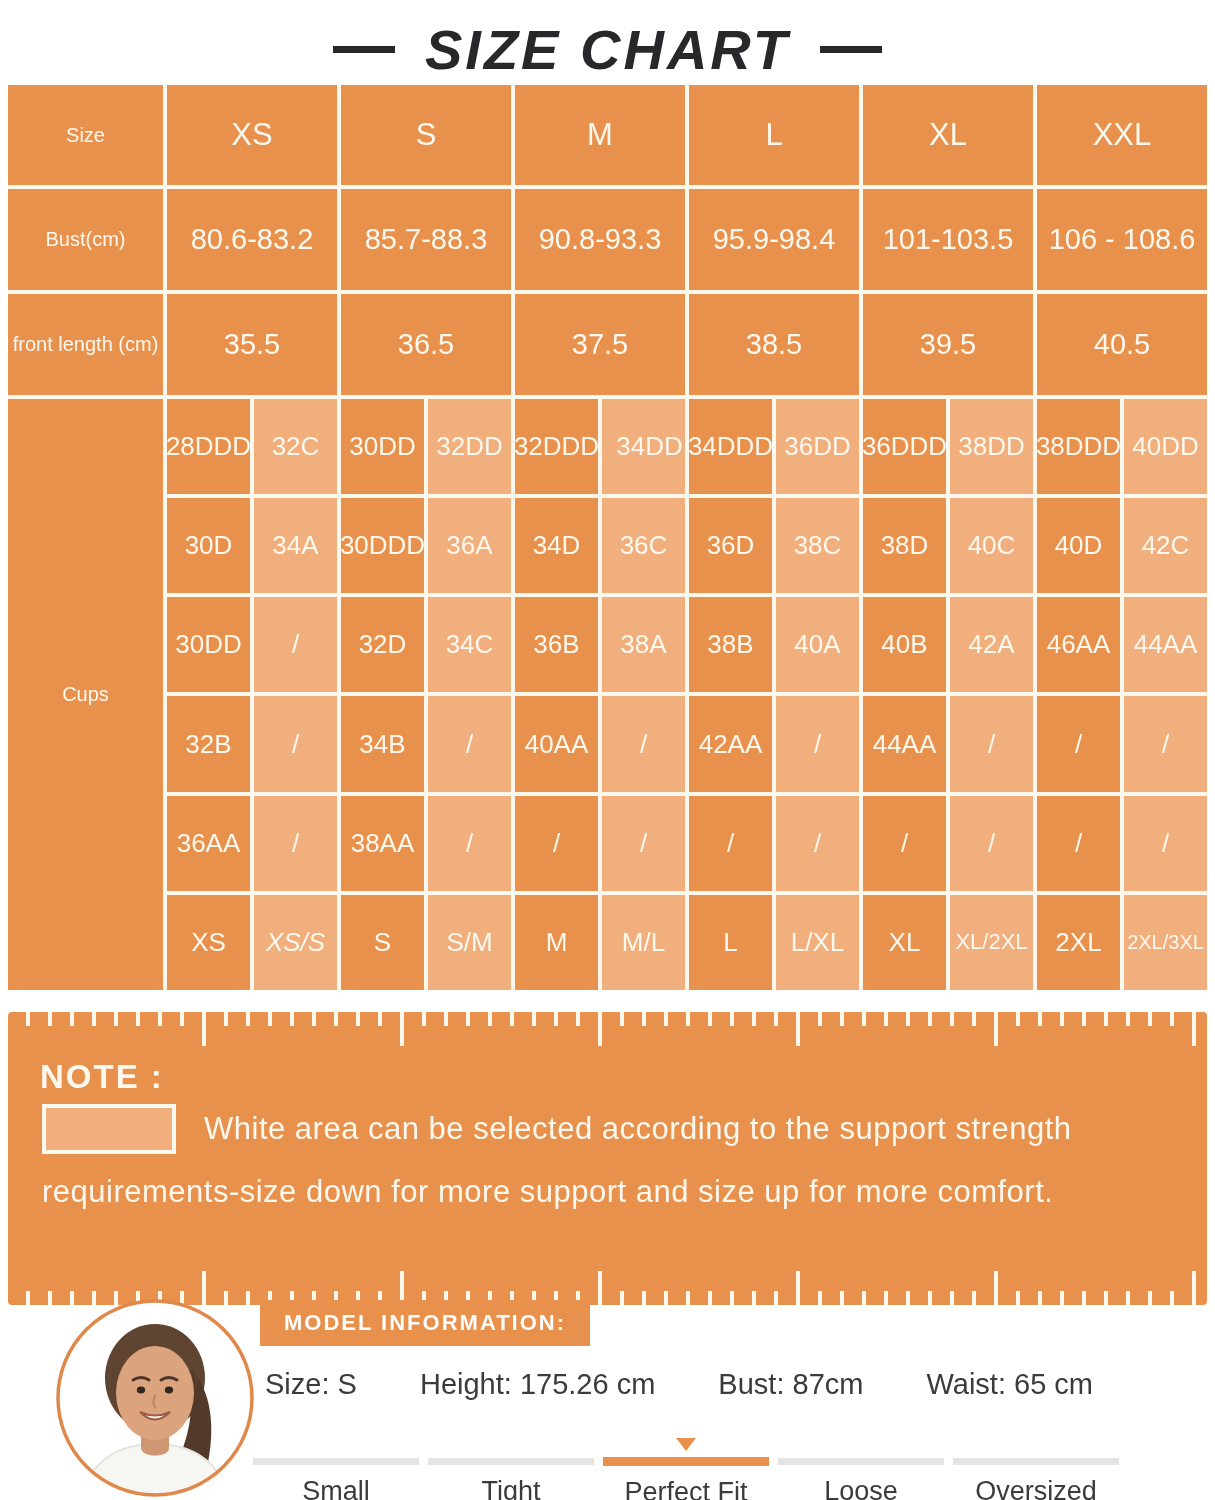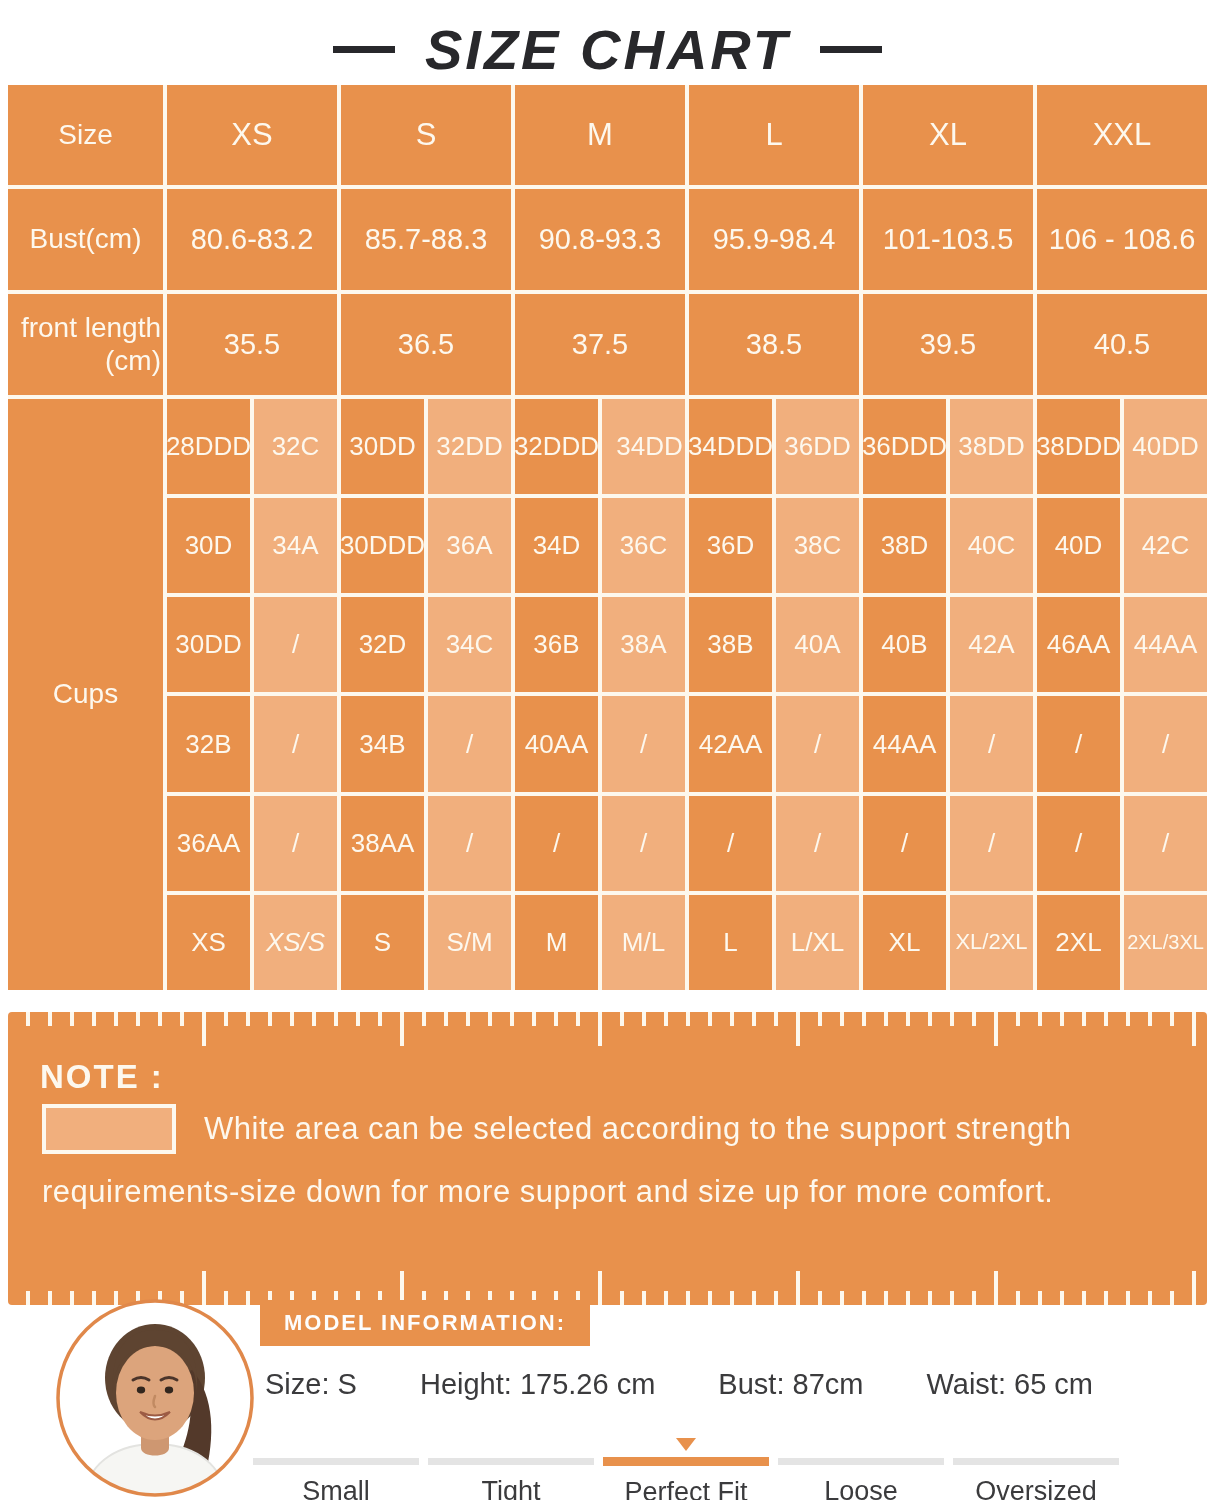--- a/index.html
+++ b/index.html
@@ -8,21 +8,21 @@
   
   .title-row{position:absolute;top:0;left:0;width:1215px;height:98px;display:flex;align-items:center;justify-content:center;gap:30px;}
   .title-dash{width:62px;height:7px;background:#28282B;}
   .title-text{font-size:56px;font-weight:bold;font-style:italic;color:#28282B;letter-spacing:3px;white-space:nowrap;}
 
   
   .size-table{position:absolute;left:8px;top:85px;width:1199px;height:905px;background:#FDF8EE;
     display:grid;grid-template-columns:155px repeat(12,1fr);grid-template-rows:100px 101px 101px repeat(6,1fr);gap:4px;}
   .cell{display:flex;align-items:center;justify-content:center;background:#E8914C;color:#FDF8EE;font-size:29px;text-align:center;overflow:hidden;}
   .cell.light{background:#F1AF7D;}
-  .cell.label{font-size:28px;line-height:1.15;padding:0 2px;text-align:right;}
+  .cell.label{font-size:20px;line-height:1.15;padding:0 2px;}
   .cell.head{font-size:31px;}
   .cell.cup{font-size:26px;}
 
   
   .note{position:absolute;left:8px;top:1012px;width:1199px;height:293px;background:#E8914C;border-radius:4px;}
   .ruler{position:absolute;left:0;right:0;height:34px;pointer-events:none;}
   .ruler.top{top:0;background:
     repeating-linear-gradient(90deg,transparent 0 18px,#FDF8EE 18px 22px) 0 0/100% 14px no-repeat,
     repeating-linear-gradient(90deg,transparent 0 194px,#FDF8EE 194px 198px) 0 0/100% 34px no-repeat;}
   .ruler.bottom{bottom:0;background:

